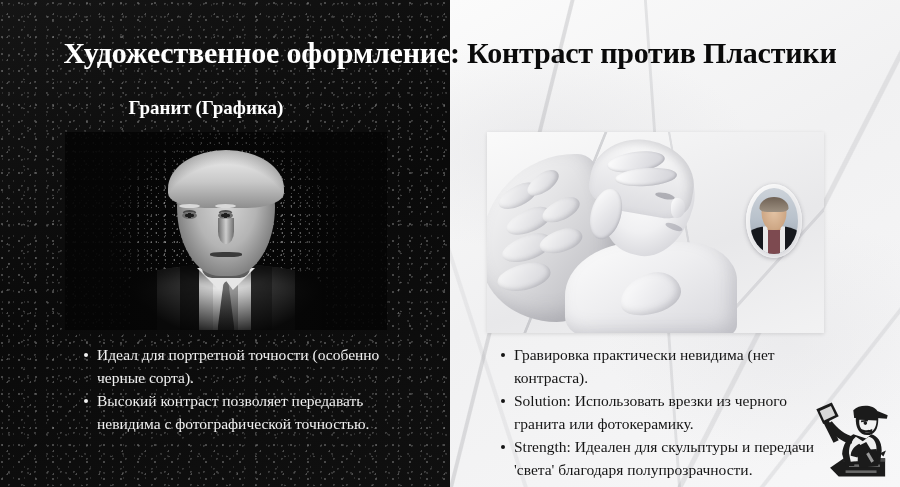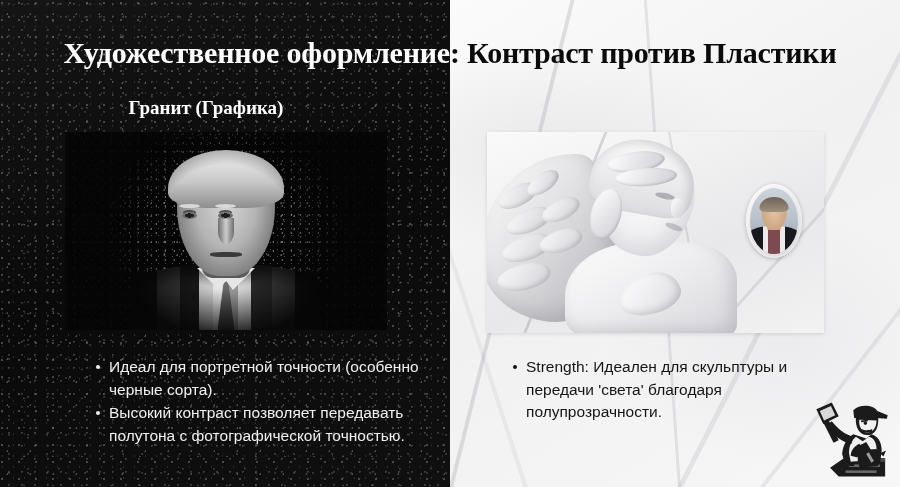--- a/index.html
+++ b/index.html
@@ -432,25 +432,26 @@
     bottom: 24px;
     width: 13px;
     height: 10px;
     background: #c99b78;
   }
 
   
   .bullets {
     position: absolute;
     z-index: 6;
-    margin: 12px;
+    margin: 0;
     padding: 0;
     list-style: none;
     font-size: 15.5px;
     line-height: 22.5px;
+    font-family: Liberation Serif, serif;
   }
   .bullets li {
     position: relative;
     padding-left: 14px;
     margin-bottom: 1px;
   }
   .bullets li::before {
     content: "";
     position: absolute;
     left: 1px;
@@ -546,24 +547,26 @@
         <div class="o-suit"></div>
         <div class="o-neck"></div>
         <div class="o-head"></div>
         <div class="o-hair"></div>
       </div>
     </div>
   </div>
 
   <ul class="bullets bullets-left">
     <li>Идеал для портретной точности (особенно черные сорта).</li>
-    <li>Высокий контраст позволяет передавать полутона с фотографической точностью.</li>
+    <li>Высокий контраст позволяет передавать невидима с фотографической точностью.</li>
   </ul>
 
   <ul class="bullets bullets-right">
+    <li>Гравировка практически невидима (нет контраста).</li>
+    <li>Solution: Использовать врезки из черного гранита или фотокерамику.</li>
     <li>Strength: Идеален для скульптуры и передачи 'света' благодаря полупрозрачности.</li>
   </ul>
 
   <div class="mason-logo">
     <svg viewBox="0 0 100 100" xmlns="http://www.w3.org/2000/svg" aria-hidden="true">
       <g fill="#1b1b1b">
 
         <path d="M28 80 L44 69 L92 69 L92 90 L38 90 Z"></path>
         <path d="M44 69 L92 69 L92 73 L44 73 Z" fill="#4a4a4a"></path>
         <path d="M50 76 L86 76 L86 79 L50 79 Z" fill="#6a6a6a"></path>

